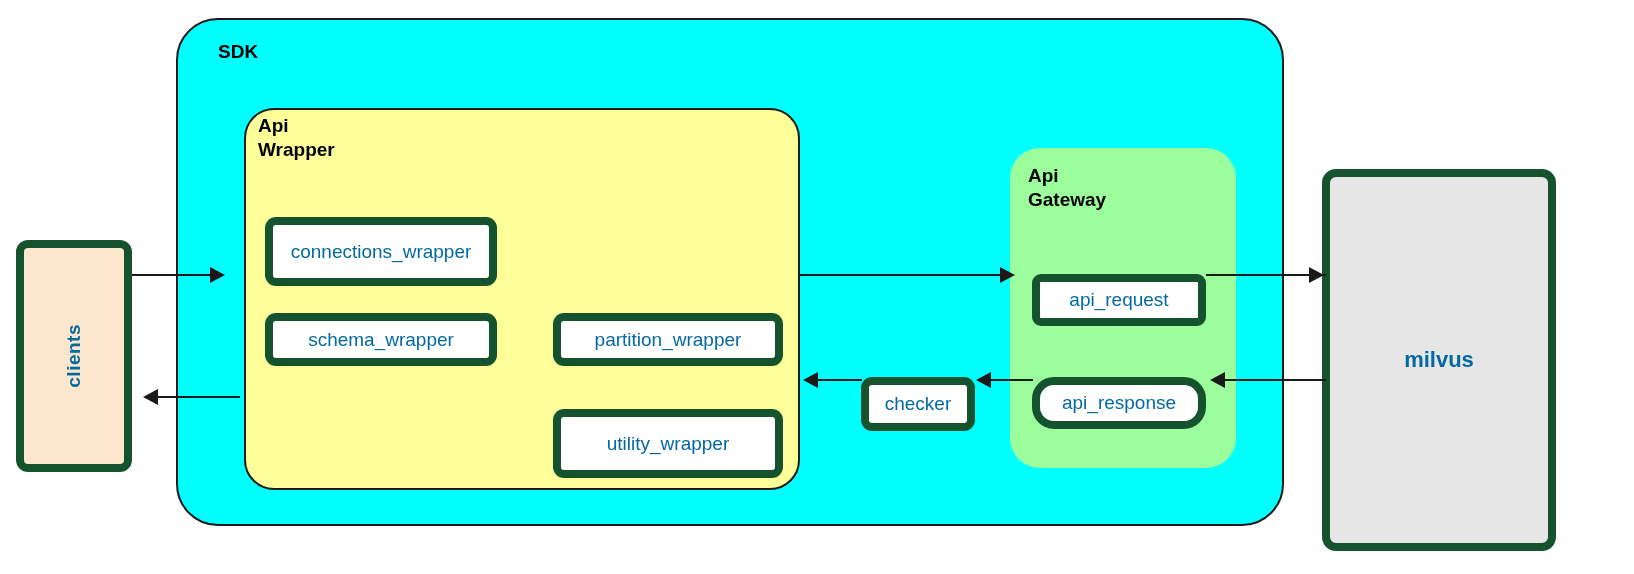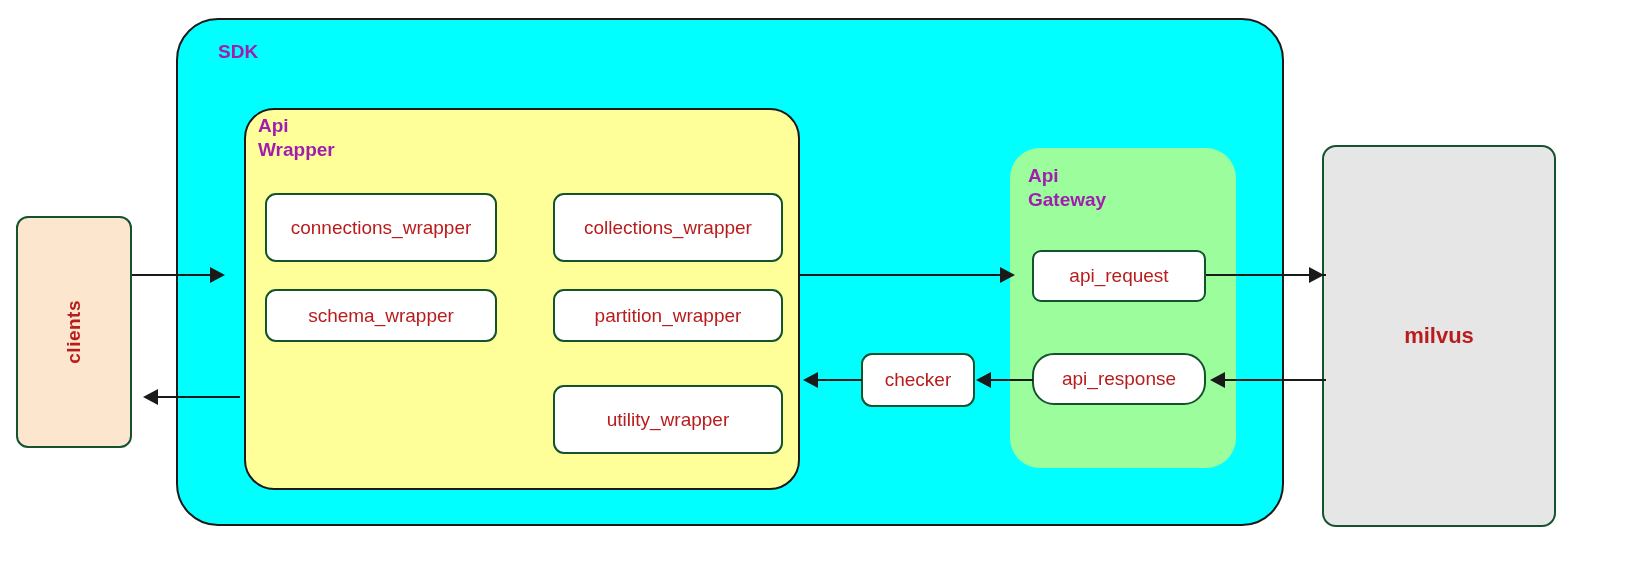--- a/index.html
+++ b/index.html
@@ -16,27 +16,28 @@
     width: 1634px;
     height: 574px;
     background: #ffffff;
     overflow: hidden;
   }
 
   
   .node {
     position: absolute;
     box-sizing: border-box;
-    border: 2px solid #14532d;
+    border: 8px solid #14532d;
     display: flex;
     align-items: center;
     justify-content: center;
     text-align: center;
-    color: #b91c1c;
+    color: #0369a1;
     line-height: 1.15;
+    margin-top: 24px;
   }
 
   
   .container-sdk {
     left: 176px;
     top: 18px;
     width: 1108px;
     height: 508px;
     background: #00ffff;
     border-radius: 42px;
@@ -65,21 +66,21 @@
     border: 0;
     box-sizing: border-box;
     position: absolute;
   }
 
   
   .group-title {
     position: absolute;
     font-weight: bold;
     font-size: 19px;
-    color: #a21caf;
+    color: #000000;
     line-height: 1.25;
     white-space: pre-line;
     text-align: center;
   }
   .group-title.sdk   { left: 218px;  top: 40px;  }
   .group-title.wrap  { left: 258px;  top: 114px; text-align: left; }
   .group-title.gate  { left: 1028px; top: 164px; text-align: left; }
 
   
   .leaf {
@@ -145,21 +146,20 @@
 
   <div class="container-wrapper"></div>
   <div class="group-title wrap">Api
 Wrapper</div>
 
   <div class="container-gateway"></div>
   <div class="group-title gate">Api
 Gateway</div>
 
   <div class="node leaf w-left row1">connections_wrapper</div>
-  <div class="node leaf w-right row1">collections_wrapper</div>
   <div class="node leaf w-left row2">schema_wrapper</div>
   <div class="node leaf w-right row2">partition_wrapper</div>
   <div class="node gw-box gw-req">api_request</div>
 
   <div class="node leaf w-right row3">utility_wrapper</div>
   <div class="node gw-box gw-res">api_response</div>
 
   <div class="node checker-box">checker</div>
 
   <div class="node clients-box">

